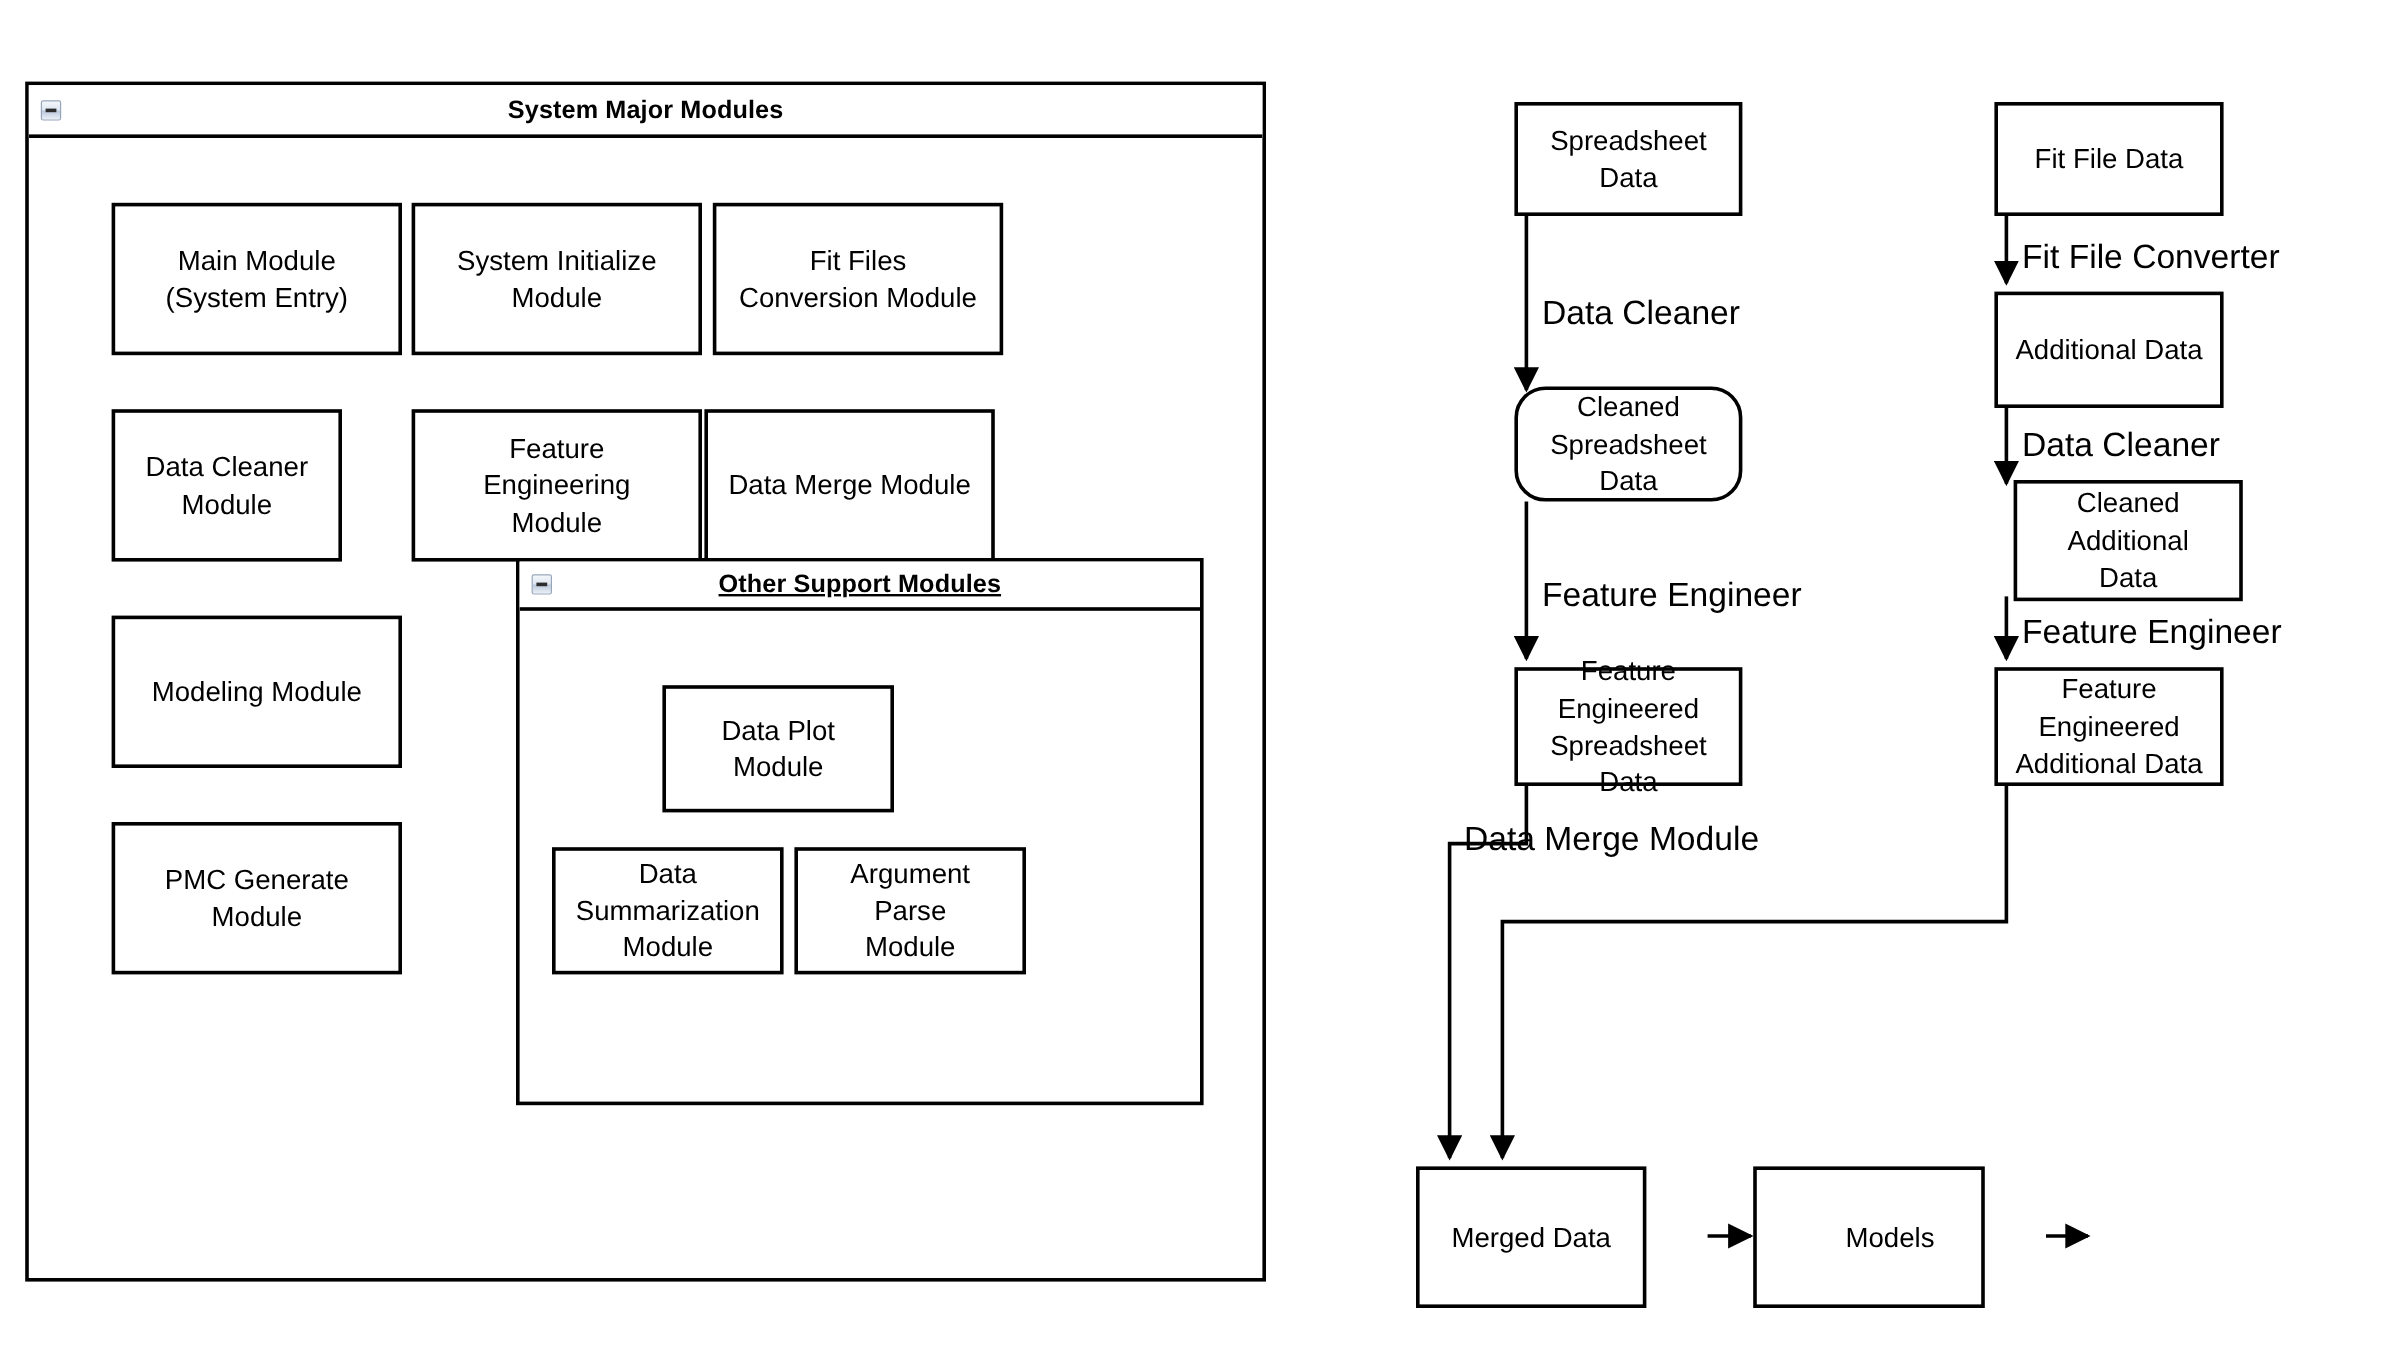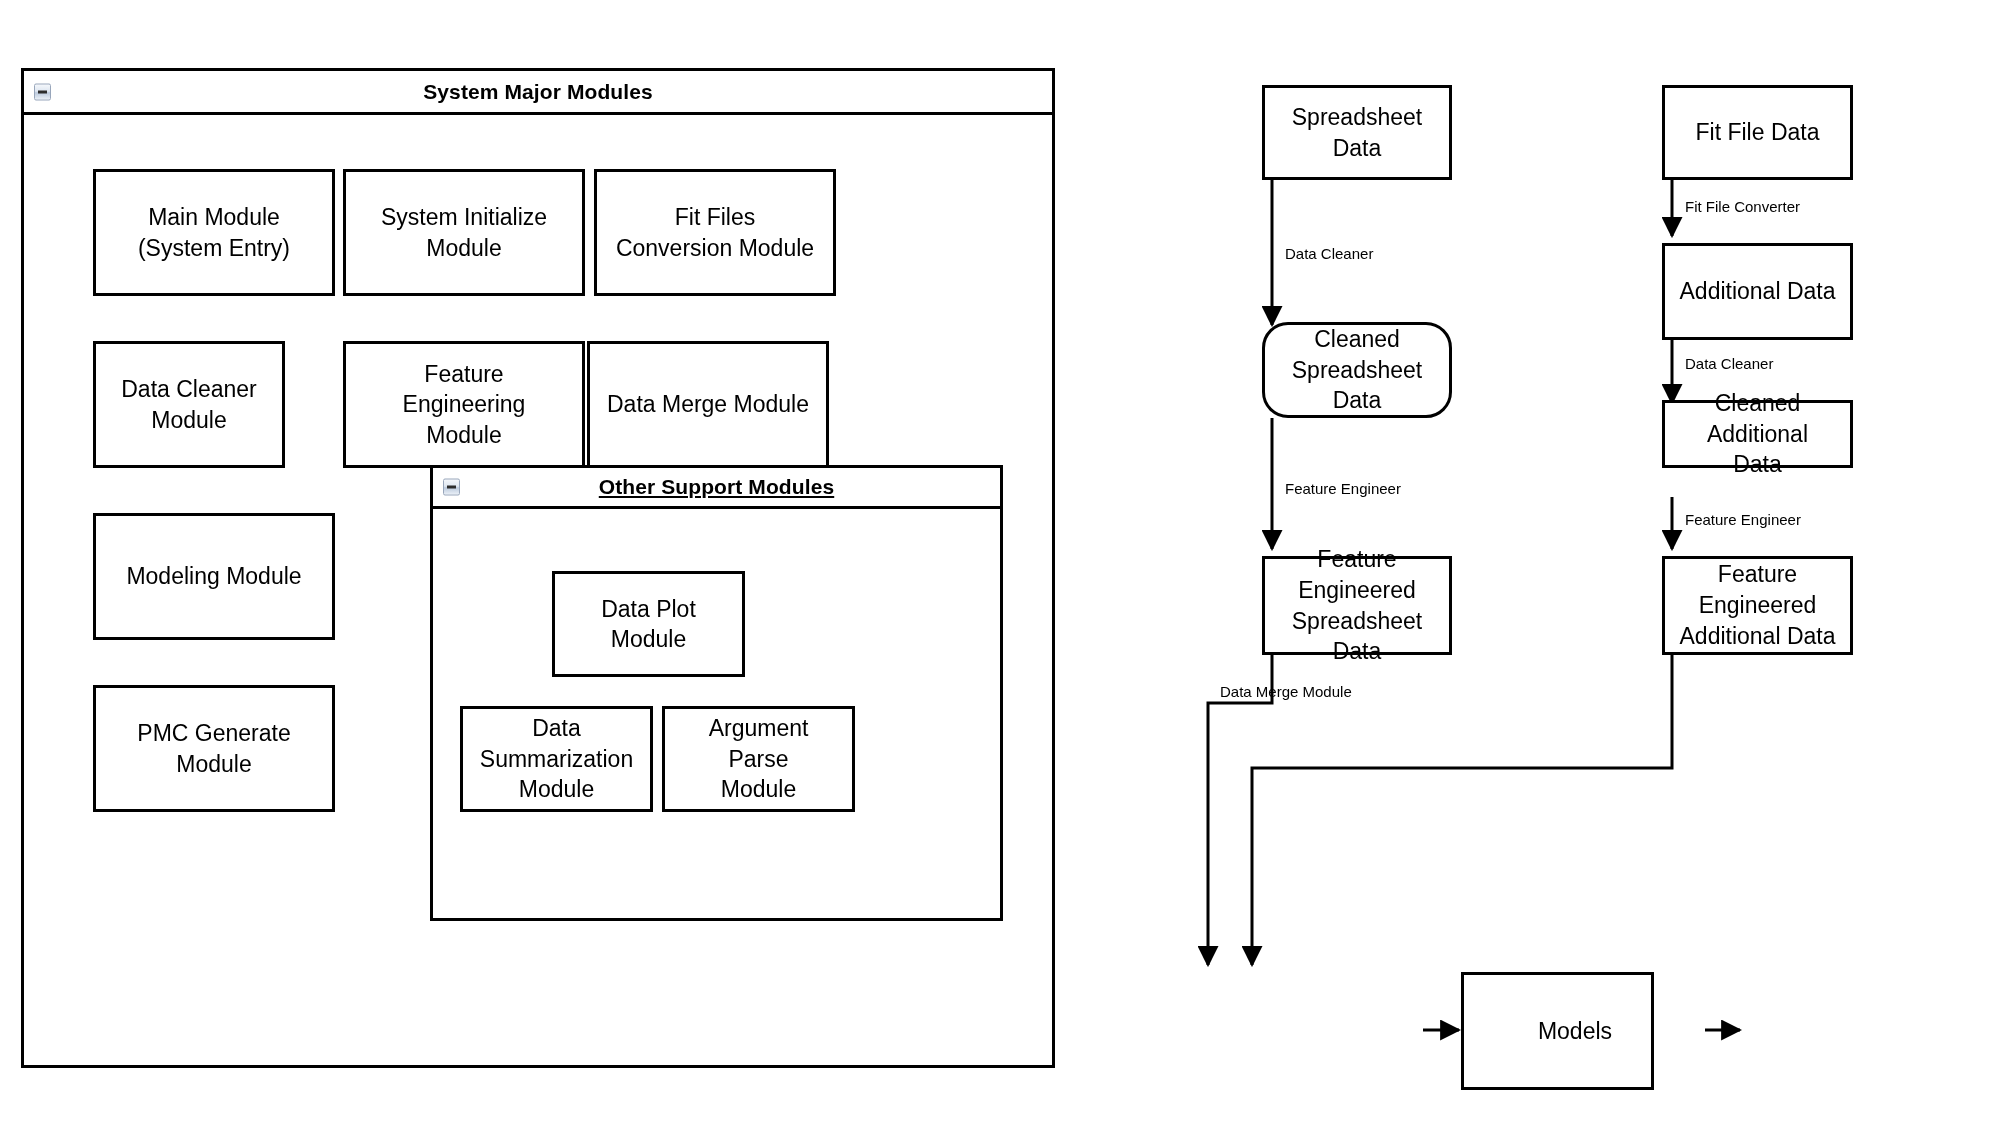--- a/index.html
+++ b/index.html
@@ -127,21 +127,21 @@
     align-items: center;
     justify-content: center;
     text-align: center;
     font-size: 23px;
     line-height: 1.34;
     padding: 2px 5px;
     z-index: 2;
   }
   .edge-label {
     position: absolute;
-    font-size: 15px;
+    font-size: 28px;
     white-space: nowrap;
     z-index: 3;
     background: transparent;
   }
   #flow-svg {
     position: absolute;
     left: 0;
     top: 0;
     width: 914px;
     height: 1132px;
@@ -261,32 +261,35 @@
   </div>
 
   <div class="flow-box" style="left:572px; top:243px; width:191px; height:97px;">
     <span>Additional Data</span>
   </div>
 
   <div class="flow-box" style="left:172px; top:322px; width:190px; height:96px;border-radius:26px;">
     <span>Cleaned Spreadsheet<br>Data</span>
   </div>
 
-  <div class="flow-box" style="left:572px; top:400px; width:191px; height:68px;">
+  <div class="flow-box" style="left:588px; top:400px; width:191px; height:101px;">
     <span>Cleaned Additional<br>Data</span>
   </div>
 
   <div class="flow-box" style="left:172px; top:556px; width:190px; height:99px;">
     <span>Feature Engineered<br>Spreadsheet Data</span>
   </div>
 
   <div class="flow-box" style="left:572px; top:556px; width:191px; height:99px;">
     <span>Feature Engineered<br>Additional Data</span>
   </div>
 
+  <div class="flow-box" style="left:90px;  top:972px; width:192px; height:118px;">
+    <span>Merged Data</span>
+  </div>
 
   <div class="flow-box" style="left:371px; top:972px; width:193px; height:118px;padding-left:40px;">
     <span>Models</span>
   </div>
 
 
   <div class="edge-label" style="left:195px; top:245px;">Data Cleaner</div>
 
   <div class="edge-label" style="left:595px; top:198px;">Fit File Converter</div>
 

